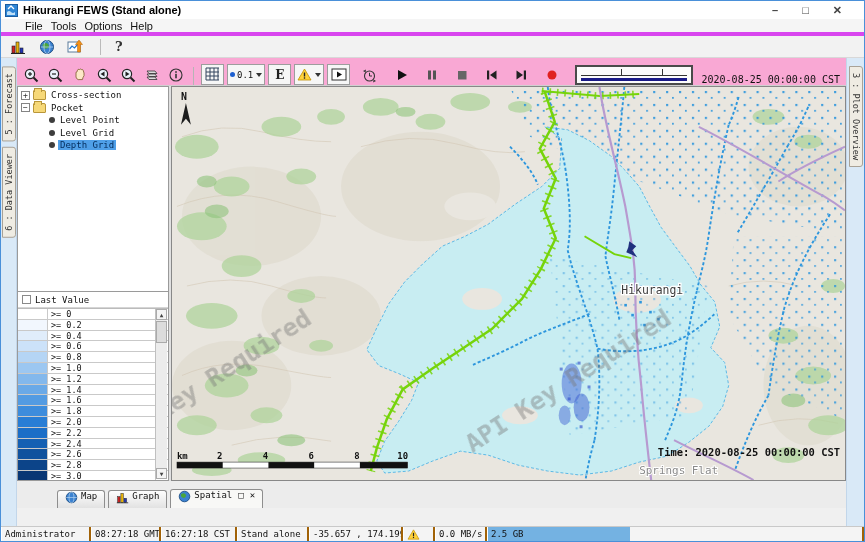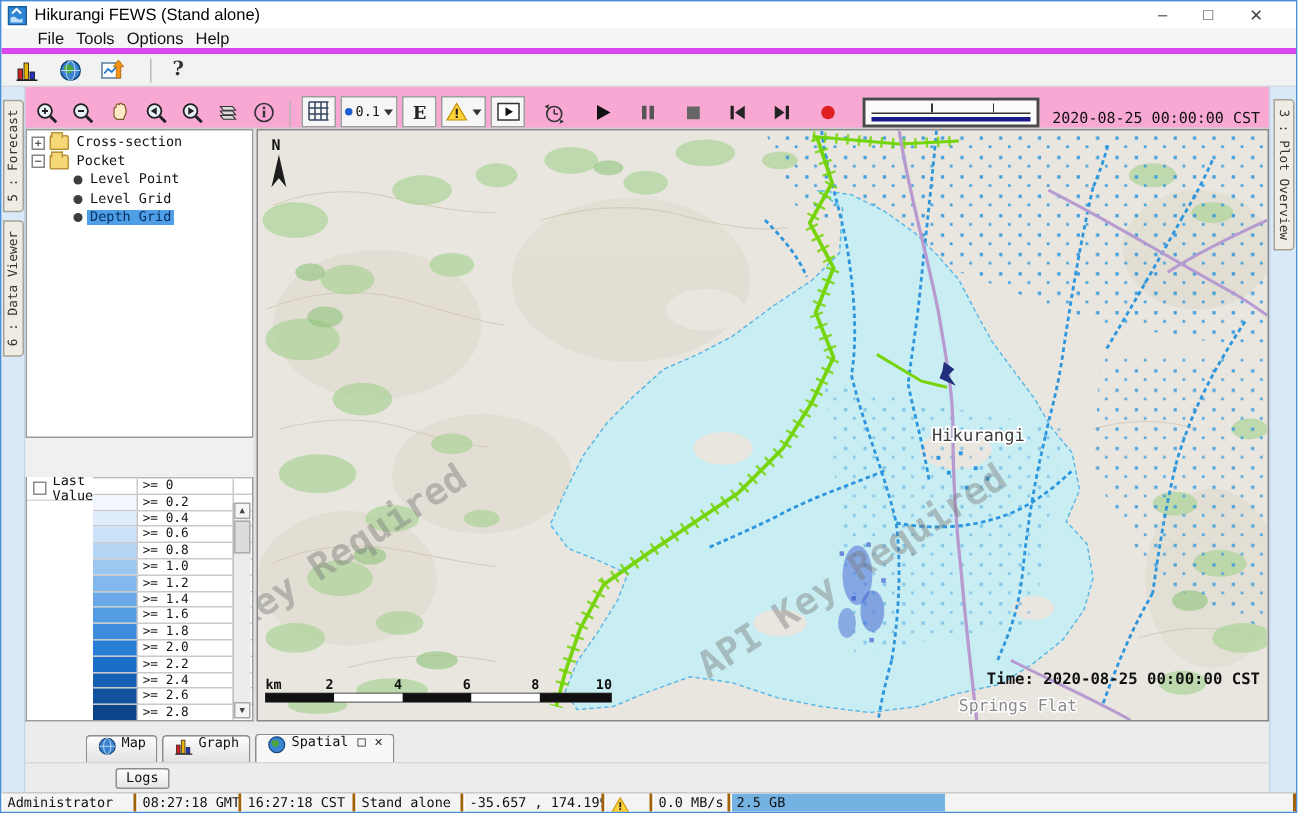--- a/index.html
+++ b/index.html
@@ -1,21 +1,21 @@
 <!DOCTYPE html>
 <html><head>
 <meta charset="utf-8">
 <style>
   * { box-sizing: border-box; margin: 0; padding: 0; }
   html,body { width: 865px; height: 542px; }
   body { font-family: "DejaVu Sans Mono", monospace; font-size: 9px; color: #111; background:#fff; }
   #win { width:865px; height:542px; border:1px solid #4a90d9; display:flex; flex-direction:column; overflow:hidden; background:#f0f0f0; }
 
   
-  .titlebar { height:18px; background:#fff; display:flex; align-items:center; padding:0 4px; font-family:"Liberation Sans",sans-serif; font-size:11px; flex:0 0 18px;}
+  .titlebar { height:18px; background:#fff; display:flex; align-items:center; padding:0 4px; font-family:"Liberation Sans",sans-serif; font-size:11px; flex:0 0 18px;font-weight:bold;}
   .titlebar .ttl { margin-left:5px; color:#000; }
   .wctrls { margin-left:auto; display:flex; gap:24px; padding-right:18px; color:#444; font-size:11px;}
   .wctrls span { cursor:default; }
 
   
   .menubar { height:17px; background:#f5f5f5; border-bottom:4px solid #d946ef; display:flex; align-items:center; gap:8px; padding-left:24px; font-family:"Liberation Sans",sans-serif; font-size:11px; flex:0 0 17px;}
 
   
   .toolbar1 { height:22px; background:#f2f2f2; border-bottom:1px solid #d8d8d8; display:flex; align-items:center; gap:8px; padding-left:6px; flex:0 0 22px;}
   .t1sep { width:1px; height:16px; background:#bbb; margin:0 6px; }
@@ -50,21 +50,21 @@
   #leftpanel { flex:0 0 152px; display:flex; flex-direction:column; background:#f0f0f0; }
   .treepanel { flex:0 0 206px; background:#fff; border:1px solid #9a9a9a; overflow:hidden; padding-top:2px;}
   .trow { height:12.5px; display:flex; align-items:center; gap:3px; white-space:nowrap; }
   .trow .lbl { padding:0 2px; }
   .trow.sel .lbl { background:#4f9fe8; color:#063060; }
   .expbox { width:9px; height:9px; border:1px solid #848484; background:#fff; font-size:8px; line-height:7px; text-align:center; color:#333; margin-left:3px; flex:0 0 9px;}
   .folder { width:13px; height:10px; background:#f6d878; border:1px solid #b9963a; border-radius:1px 2px 1px 1px; position:relative; flex:0 0 13px;}
   .folder:before { content:""; position:absolute; top:-3px; left:0; width:6px; height:3px; background:#f6d878; border:1px solid #b9963a; border-bottom:none;}
   .bullet { width:6px; height:6px; border-radius:50%; background:#3d3d3d; flex:0 0 6px; margin-left:2px;} .indent2 { width:26px; flex:0 0 26px;}
 
-  .legendpanel { flex:1 1 auto; background:#fff; border:1px solid #9a9a9a; border-top:none; display:flex; flex-direction:row; overflow:hidden; position:relative;margin-top:26px;}
+  .legendpanel { flex:1 1 auto; background:#fff; border:1px solid #9a9a9a; border-top:none; display:flex; flex-direction:column; overflow:hidden; position:relative;}
   .leghead { height:16px; display:flex; align-items:center; gap:4px; padding-left:4px; border-bottom:1px solid #d5d5d5; flex:0 0 16px;}
   .chk { width:9px; height:9px; border:1px solid #8a8a8a; background:#fff; flex:0 0 9px;}
   .legrows { flex:1 1 auto; overflow:hidden; border-top:1px solid #bbb; }
   .lrow { height:10.8px; display:flex; border-bottom:1px solid #c9c9c9; }
   .sw { flex:0 0 30px; border-right:1px solid #c9c9c9; }
   .ll { flex:1 1 auto; padding-left:3px; font-size:8.5px; line-height:10.5px; border-right:1px solid #c9c9c9; margin-right:12px;}
   .legsb { position:absolute; right:1px; top:17px; bottom:1px; width:12px; background:#ececec; border-left:1px solid #c0c0c0; display:flex; flex-direction:column; justify-content:space-between; align-items:center;}
   .sbarrow { width:11px; height:11px; border:1px solid #aaa; background:#f4f4f4; font-size:6px; line-height:10px; text-align:center; color:#444;}
   .sbthumb { position:absolute; top:12px; left:0; width:11px; height:22px; background:#dcdcdc; border:1px solid #aaa; }
 
@@ -594,23 +594,20 @@
         <span class="btab active">
           <svg width="13" height="13" viewBox="0 0 16 16">
               <circle cx="8" cy="8" r="6.5" fill="#3b82d0" stroke="#14467e"></circle>
               <path d="M4,5 q3,-2 5,0 q2,2 0,4 q-3,2 -5,-1 q-1,-2 0,-3 z" fill="#4aa53c"></path>
             </svg>
           <span>Spatial</span>
           <span class="mini">□</span>
           <span class="mini">✕</span>
         </span>
       </div>
-      <div class="logsrow">
-        <span class="logsbtn">Logs</span>
-      </div>
     </div>
 
     <div class="vstrip right">
       <span class="vtab r">3 : Plot Overview</span>
     </div>
   </div>
 
   <div class="statusbar">
     <span class="scell" style="width:90px">Administrator</span>
     <span class="scell" style="width:70px">08:27:18 GMT</span>

